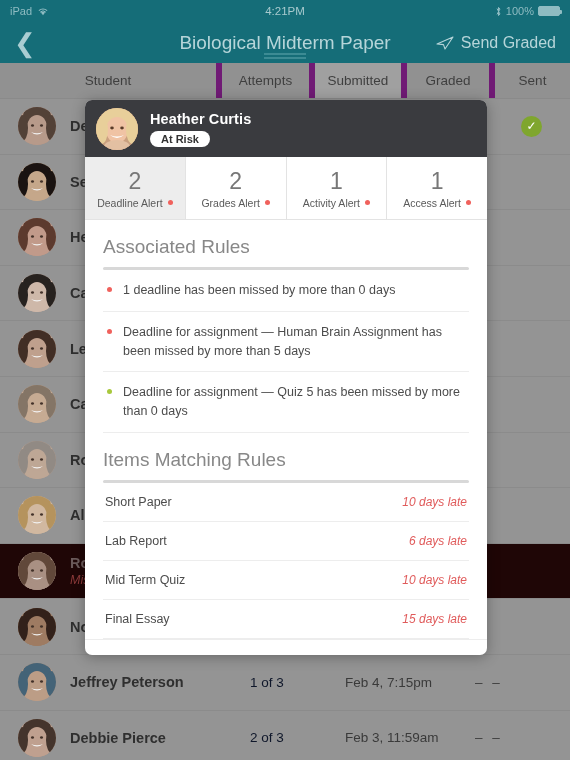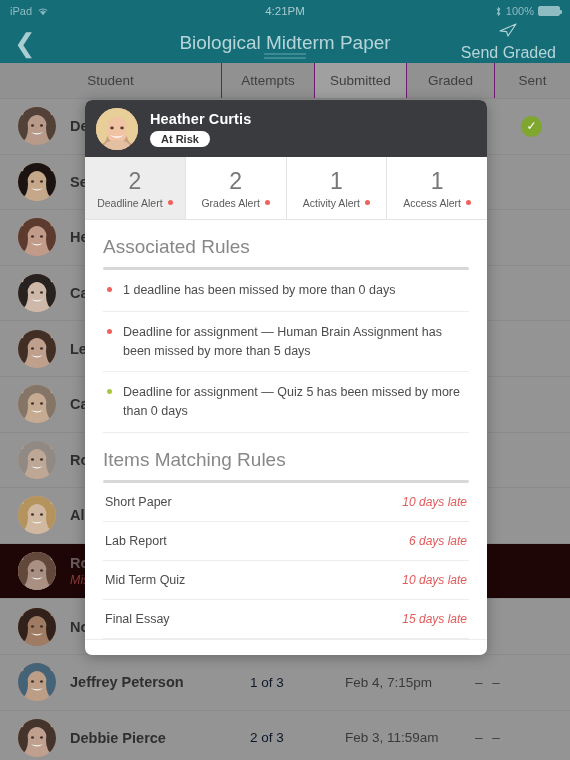--- a/index.html
+++ b/index.html
@@ -40,30 +40,30 @@
     position: absolute; left: 0; right: 0; text-align: center;
     font-size: 19px; color: #b6d5d9; font-weight: 400; pointer-events: none;
   }
   .nav-underline {
     position: absolute; left: 50%; transform: translateX(-50%); bottom: 2px;
     width: 42px;
   }
   .nav-underline i { display:block; height:2px; background:#3c8b94; margin-bottom:2px;}
   .nav-send {
     margin-left: auto; display:flex; align-items:center; gap: 7px;
-    color: #b6d5d9; font-size: 16px; z-index: 2; cursor:pointer;flex-direction:column;
+    color: #b6d5d9; font-size: 16px; z-index: 2; cursor:pointer;
   }
 
   .tabbar {
     height: 36px; background: #919191; display: flex;
     border-bottom: 1px solid #8a8a8a; color: #3f3f3f; font-size: 13.5px;
   }
   .tab {
     display:flex; align-items:center; justify-content:center;
-    border-right: 1px solid #701a75; cursor: pointer;
+    border-right: 6px solid #701a75; cursor: pointer;
   }
   .tab.active { background: #a0a0a0; }
   .tab:last-child { border-right: none; }
 
   .rows { background: #949494; }
   .row {
     height: 55.6px; display:flex; align-items:center;
     border-bottom: 1px solid #8b8b8b; padding-left: 18px; position: relative;
   }
   .row.alerted { background: #1f0606; }

